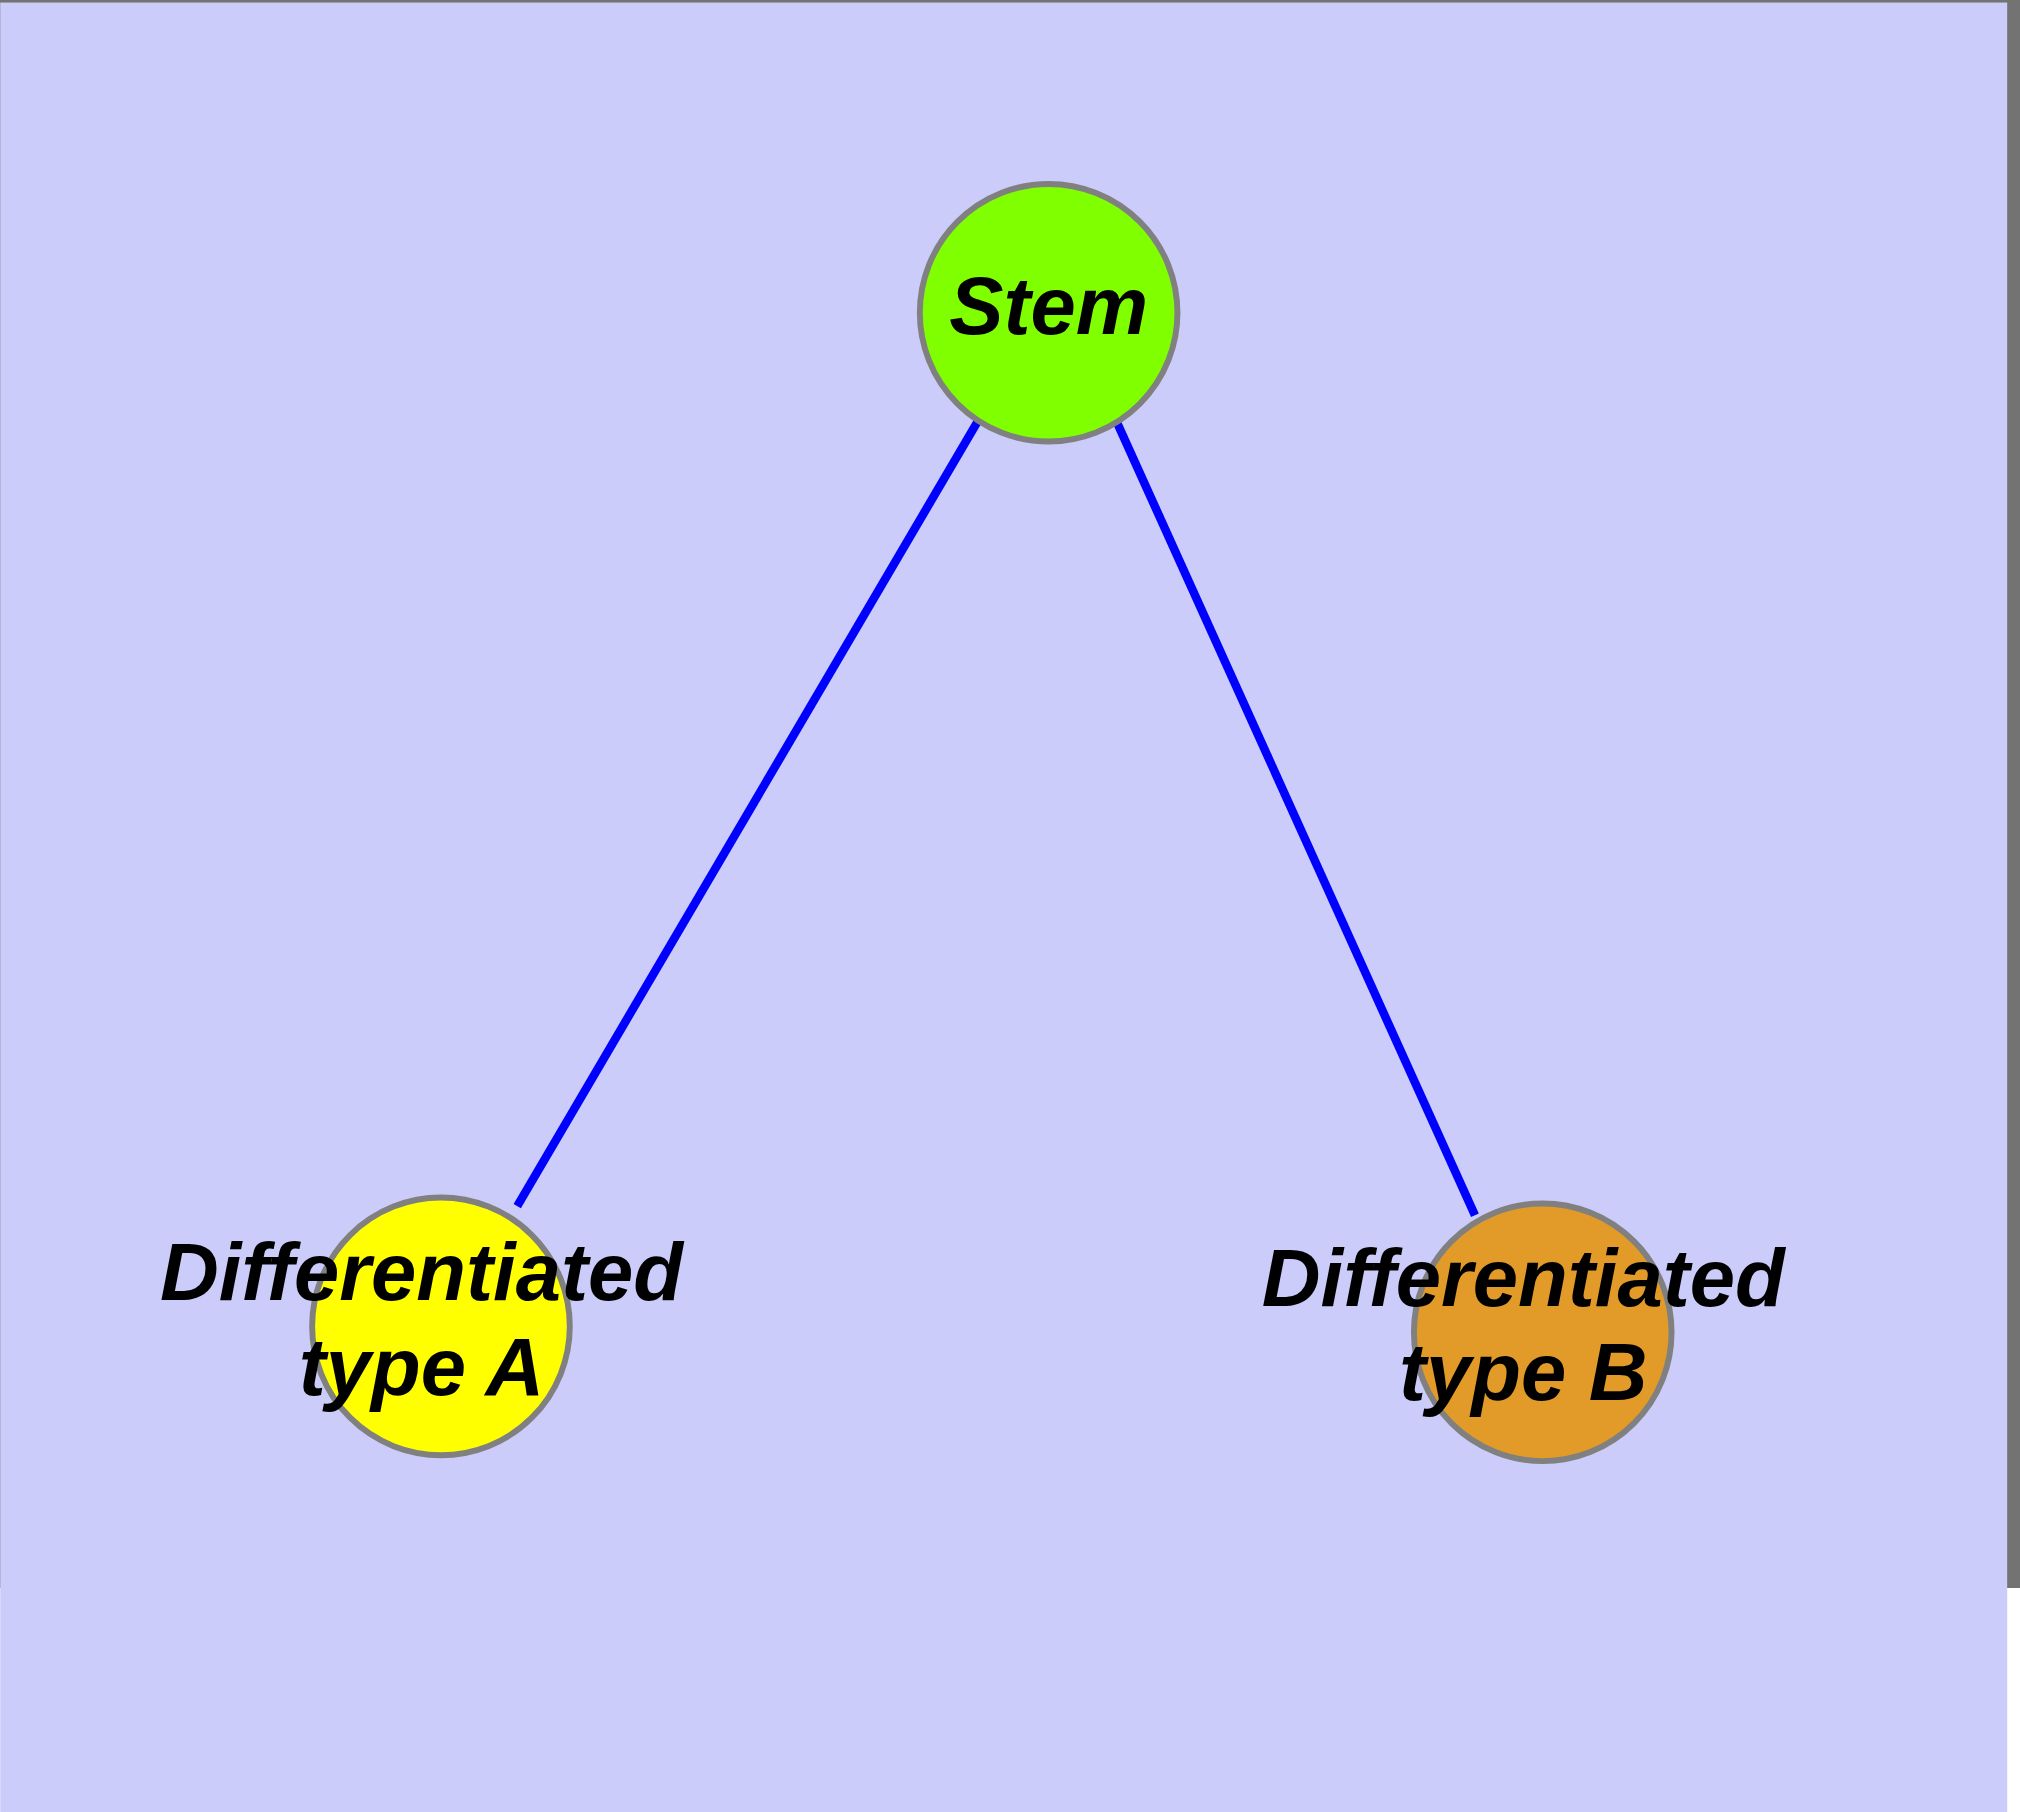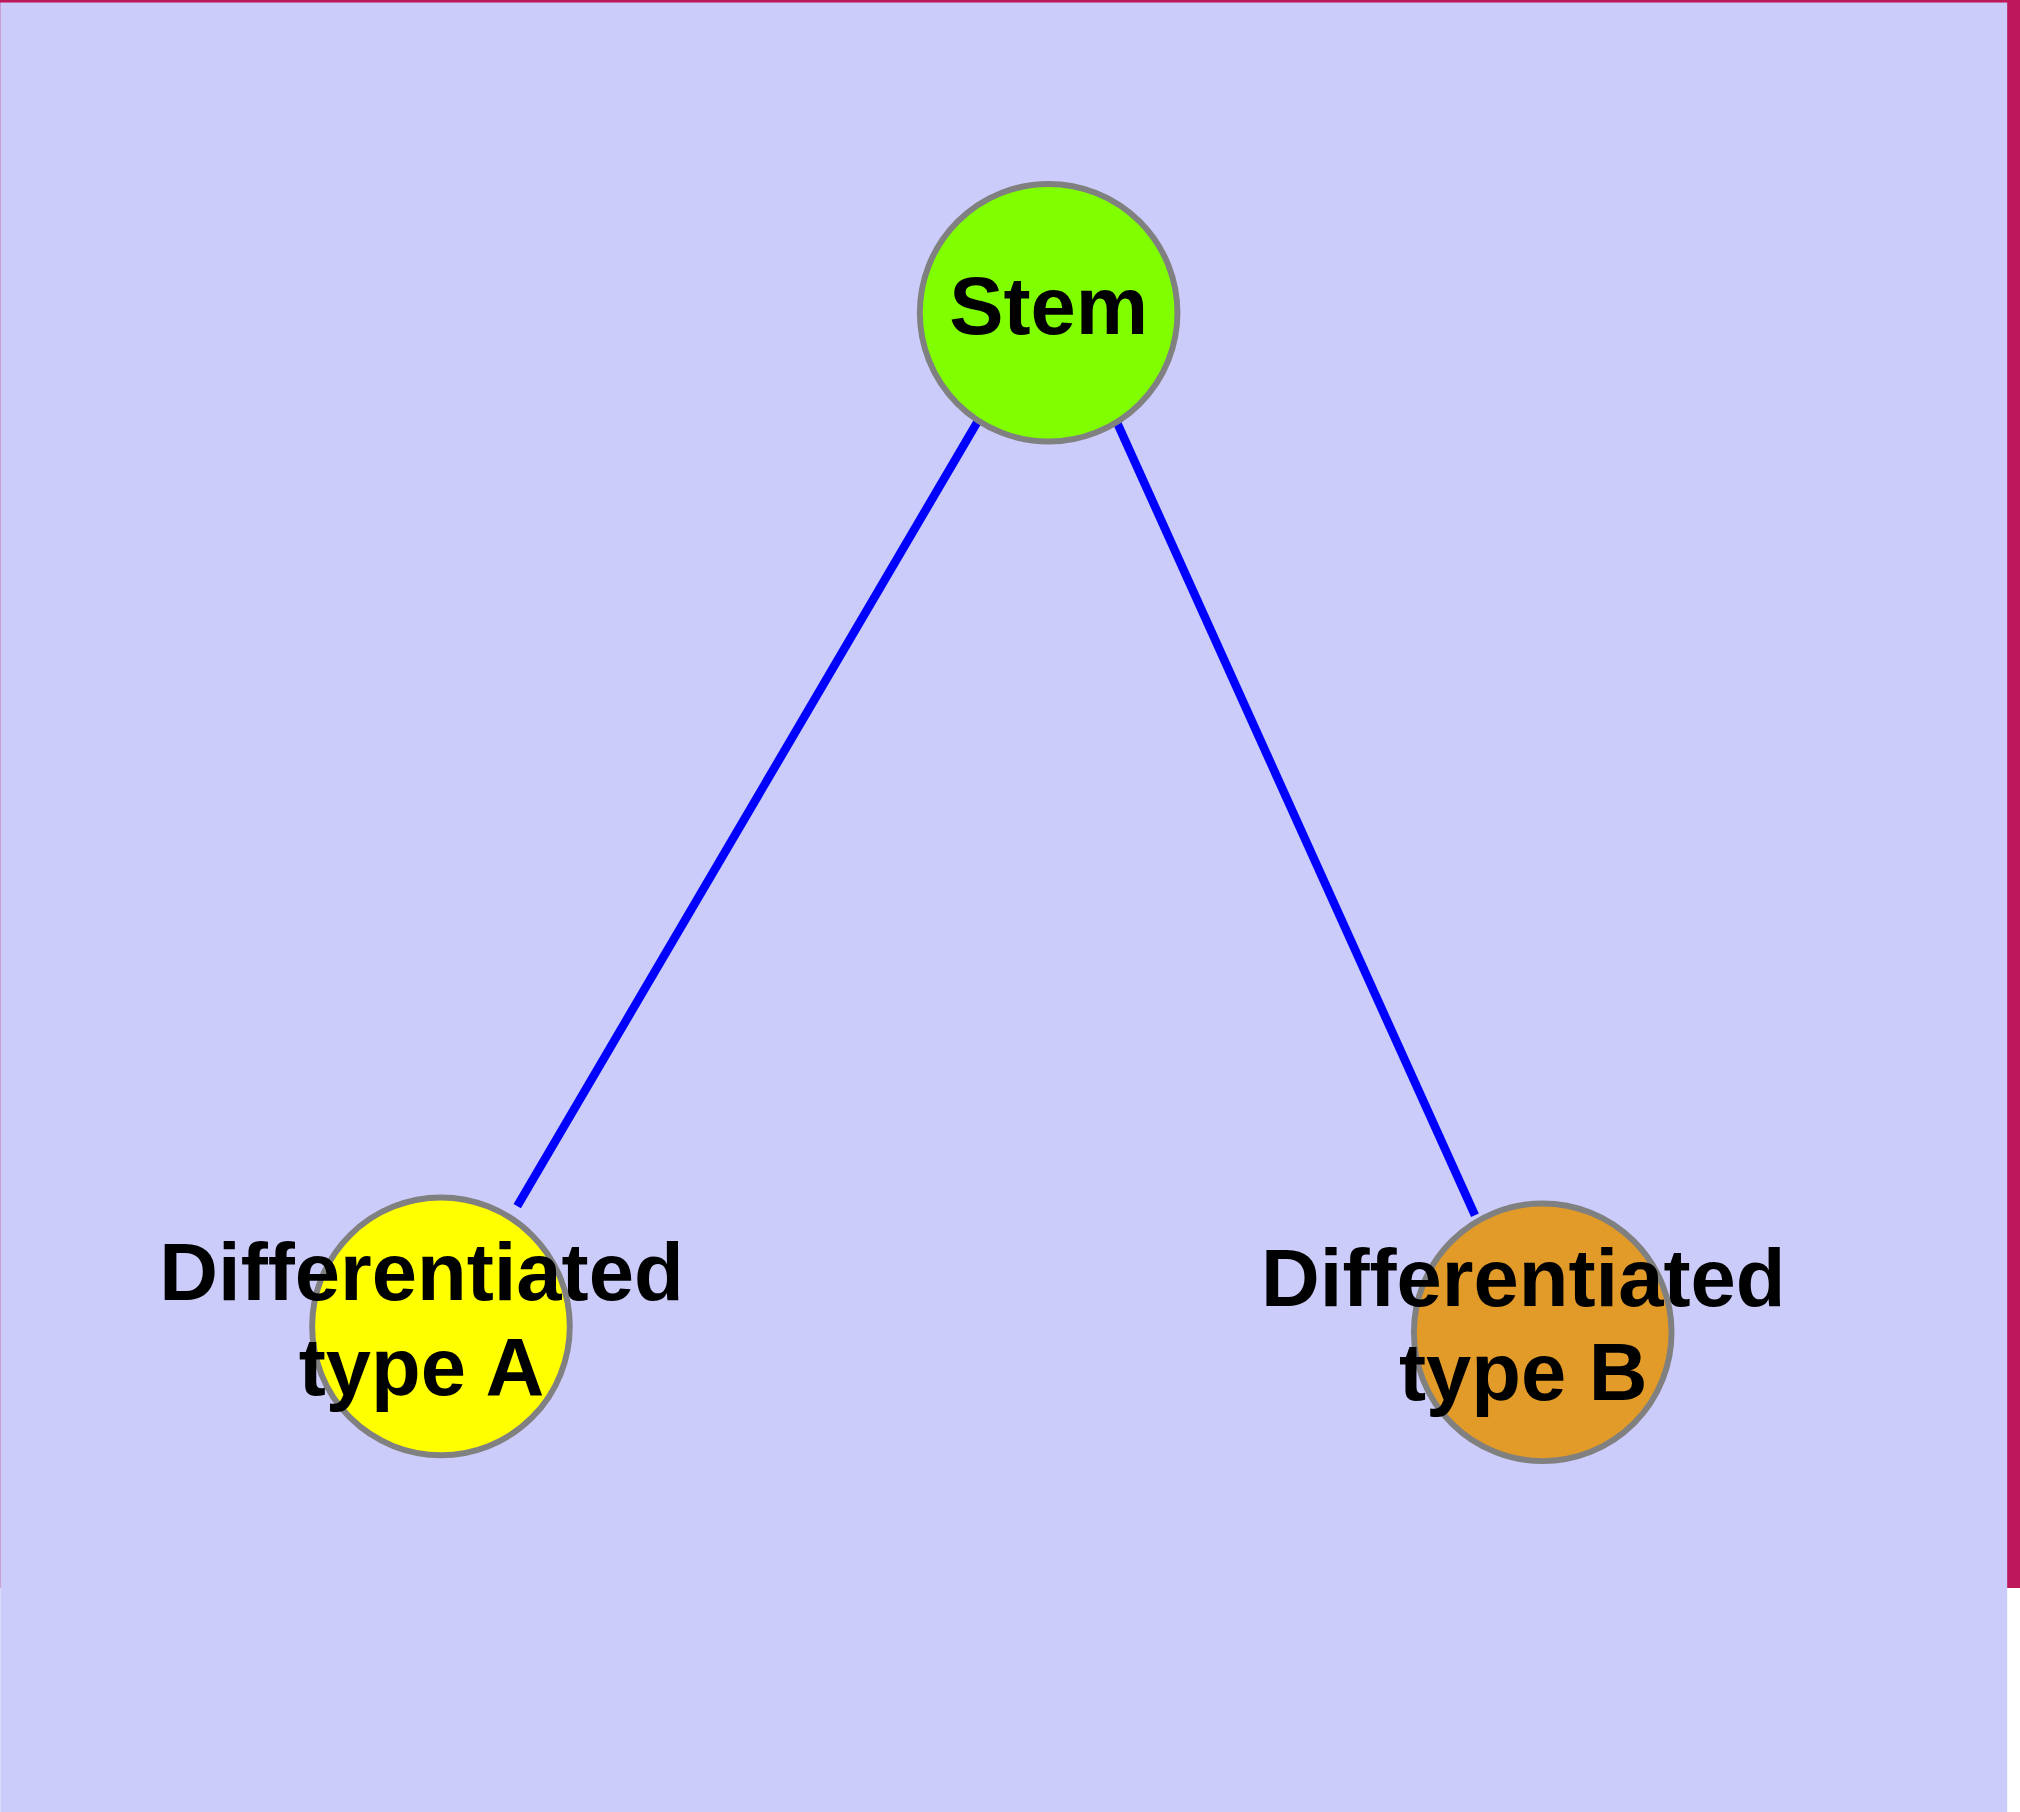--- a/index.html
+++ b/index.html
@@ -11,21 +11,22 @@
   body {
     width: 2021px;
     height: 1812px;
     overflow: hidden;
     font-family: "Liberation Sans", sans-serif;
   }
   #canvas-root {
     position: relative;
     width: 2021px;
     height: 1588px;
-    background: #be185d;
+    background: #737373;
+    font-style: italic;
   }
   #graph-svg {
     position: absolute;
     top: 0;
     left: 0;
     width: 2021px;
     height: 1812px;
     display: block;
   }
   .node-label {

